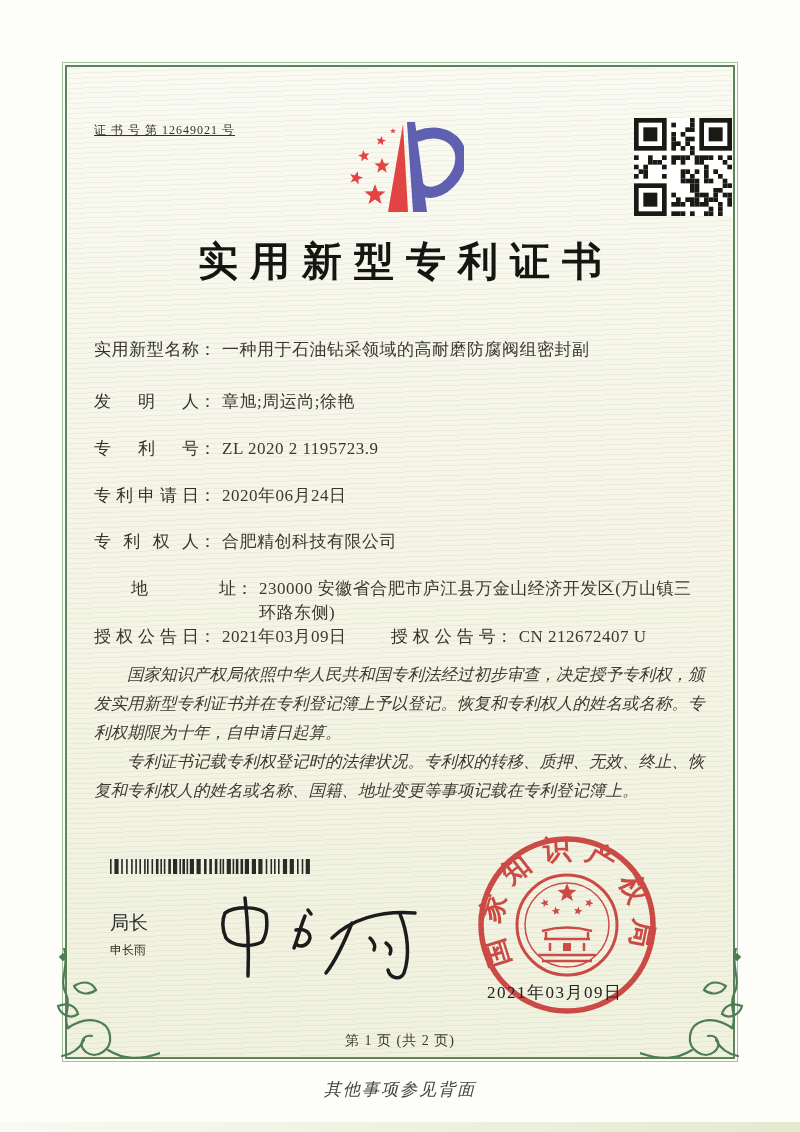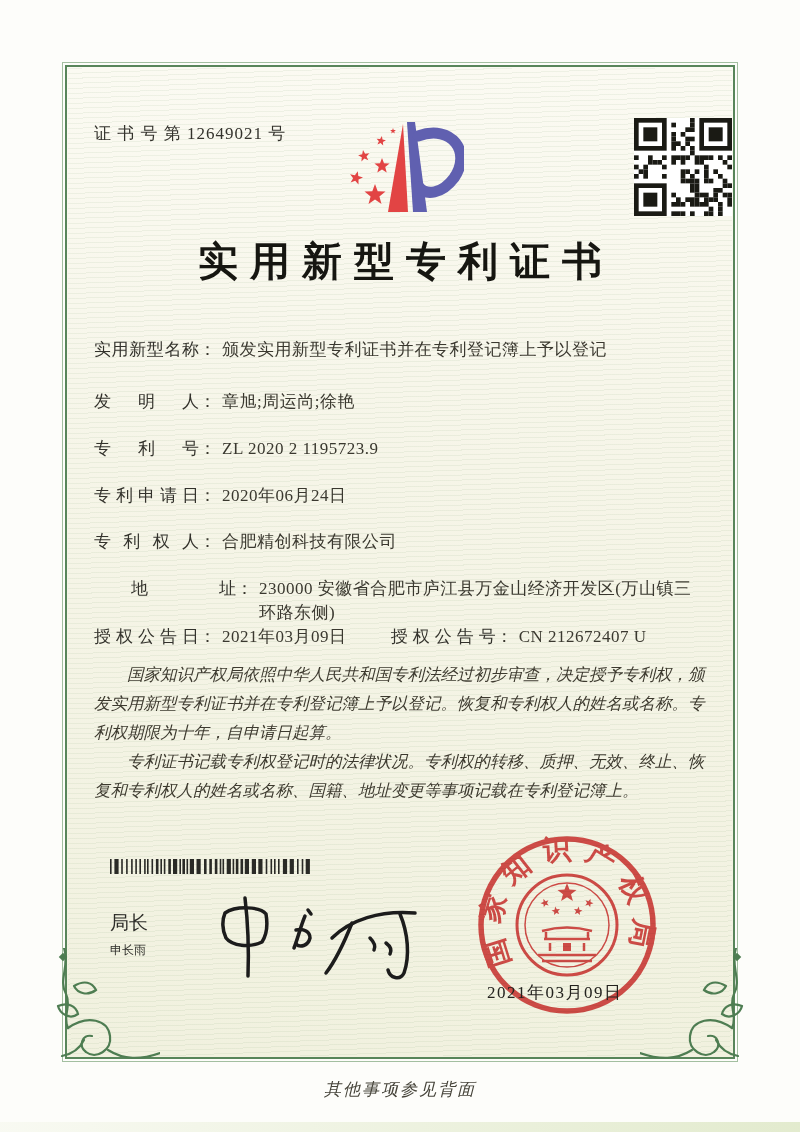--- a/index.html
+++ b/index.html
@@ -8,21 +8,21 @@
 
   
   .frame-outer{position:absolute;left:62px;top:62px;width:676px;height:1000px;
     border:1px solid #a3bfa0;box-sizing:border-box;padding:2px;}
   .frame-inner{width:100%;height:100%;box-sizing:border-box;border:2px solid #58855a;
     background:linear-gradient(180deg,#fbfaf2 0%,#f6f5e8 40%,#f1f1df 100%);}
   .frame-inner:after{content:"";position:absolute;inset:5px;
     background:repeating-linear-gradient(178deg,rgba(121,160,110,0.10) 0 1px,transparent 1px 5px);}
 
   .abs{position:absolute;}
-  .cert-number{left:94px;top:122px;font-size:17px;color:#33322c;letter-spacing:1px;}
+  .cert-number{left:94px;top:122px;font-size:12px;color:#33322c;letter-spacing:1px;text-decoration:underline;}
   .title{left:0;top:234px;width:800px;text-align:center;font-size:40px;font-weight:700;
     color:#161611;letter-spacing:12px;text-indent:12px;}
 
   .field-row{left:94px;width:630px;font-size:17px;color:#3a382f;}
   .f-label{display:inline-block;width:105px;text-align:justify;text-align-last:justify;vertical-align:top;color:#33322c;}
   .f-colon{display:inline-block;margin-right:6px;vertical-align:top;}
   .f-value{display:inline-block;vertical-align:top;letter-spacing:0.5px;max-width:500px;line-height:24px;}
   .pair2{margin-left:40px;}
 
   .paragraphs{left:94px;top:660px;width:618px;font-size:16.5px;line-height:29px;color:#3d3a2f;font-style:italic;}
@@ -184,21 +184,21 @@
       <rect x="46.67" y="93.33" width="4.67" height="4.67" fill="#1a1a14"></rect>
       <rect x="56.00" y="93.33" width="4.67" height="4.67" fill="#1a1a14"></rect>
       <rect x="70.00" y="93.33" width="4.67" height="4.67" fill="#1a1a14"></rect>
       <rect x="74.67" y="93.33" width="4.67" height="4.67" fill="#1a1a14"></rect>
       <rect x="84.00" y="93.33" width="4.67" height="4.67" fill="#1a1a14"></rect>
     </svg>
 
   <div class="abs title">实用新型专利证书</div>
 
   <div class="abs field-row" style="top:338px;">
-    <span class="f-label">实用新型名称</span><span class="f-colon">：</span><span class="f-value">颁发实用新型专利证书并在专利登记簿上予以登记</span>
+    <span class="f-label">实用新型名称</span><span class="f-colon">：</span><span class="f-value">一种用于石油钻采领域的高耐磨防腐阀组密封副</span>
   </div>
   <div class="abs field-row" style="top:390px;">
     <span class="f-label">发明人</span><span class="f-colon">：</span><span class="f-value">章旭;周运尚;徐艳</span>
   </div>
   <div class="abs field-row" style="top:437px;">
     <span class="f-label">专利号</span><span class="f-colon">：</span><span class="f-value">ZL 2020 2 1195723.9</span>
   </div>
   <div class="abs field-row" style="top:484px;">
     <span class="f-label">专利申请日</span><span class="f-colon">：</span><span class="f-value">2020年06月24日</span>
   </div>
@@ -329,16 +329,17 @@
       <path d="M14,0 C20,18 8,32 16,46 C22,58 12,68 18,80"></path>
       <path d="M18,80 C38,66 58,72 60,88 C62,102 46,112 36,104 C28,98 32,86 42,88"></path>
       <path d="M58,102 C74,112 90,112 110,105"></path>
       <path d="M24,38 C34,32 42,34 46,42 C38,48 28,46 24,38"></path>
       <path d="M8,58 C18,54 26,58 28,66 C20,72 10,66 8,58"></path>
       <path d="M34,92 C30,100 22,106 12,108"></path>
       <rect x="10" y="6" width="6" height="6" transform="rotate(45 13 9)" fill="#4e7d52" stroke="none"></rect>
     </g>
   </svg>
 
+  <div class="abs page-footer">第 1 页 (共 2 页)</div>
   <div class="abs back-note">其他事项参见背面</div>
   <div class="abs bottom-strip"></div>
 
 </div>
 
 </body></html>

